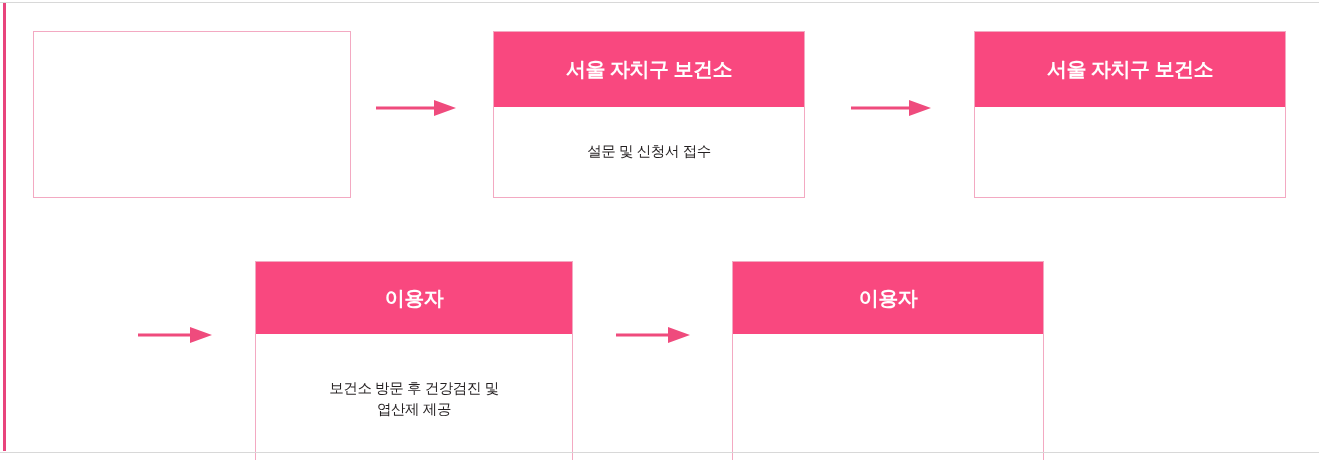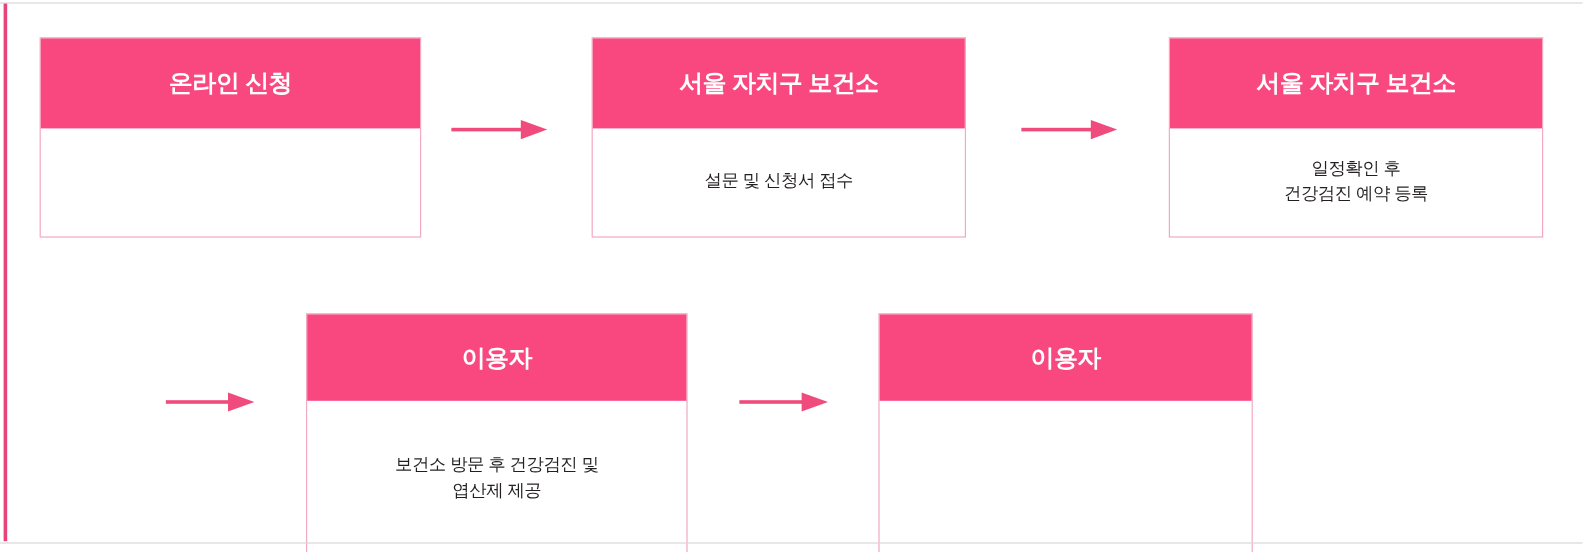--- a/index.html
+++ b/index.html
@@ -119,21 +119,20 @@
 </style>
 </head>
 <body>
 
 <div id="canvas">
 
   <div class="rule-top"></div>
   <div class="left-accent"></div>
 
   <div class="flow-box row1" id="box-1">
-    <div class="box-header">온라인 신청</div>
   </div>
 
   <div class="arrow" id="arrow-1">
     <svg width="82" height="24" viewBox="0 0 82 24" xmlns="http://www.w3.org/2000/svg">
       <rect x="0" y="10.5" width="64" height="3" fill="#ef4b7d"></rect>
       <polygon points="58,4 80,12 58,20" fill="#ef4b7d"></polygon>
     </svg>
   </div>
 
   <div class="flow-box row1" id="box-2">
@@ -143,22 +142,20 @@
 
   <div class="arrow" id="arrow-2">
     <svg width="82" height="24" viewBox="0 0 82 24" xmlns="http://www.w3.org/2000/svg">
       <rect x="0" y="10.5" width="64" height="3" fill="#ef4b7d"></rect>
       <polygon points="58,4 80,12 58,20" fill="#ef4b7d"></polygon>
     </svg>
   </div>
 
   <div class="flow-box row1" id="box-3">
     <div class="box-header">서울 자치구 보건소</div>
-    <div class="box-body">일정확인 후
-건강검진 예약 등록</div>
   </div>
 
   <div class="arrow" id="arrow-3">
     <svg width="76" height="24" viewBox="0 0 76 24" xmlns="http://www.w3.org/2000/svg">
       <rect x="0" y="10.5" width="58" height="3" fill="#ef4b7d"></rect>
       <polygon points="52,4 74,12 52,20" fill="#ef4b7d"></polygon>
     </svg>
   </div>
 
   <div class="flow-box row2" id="box-4">

